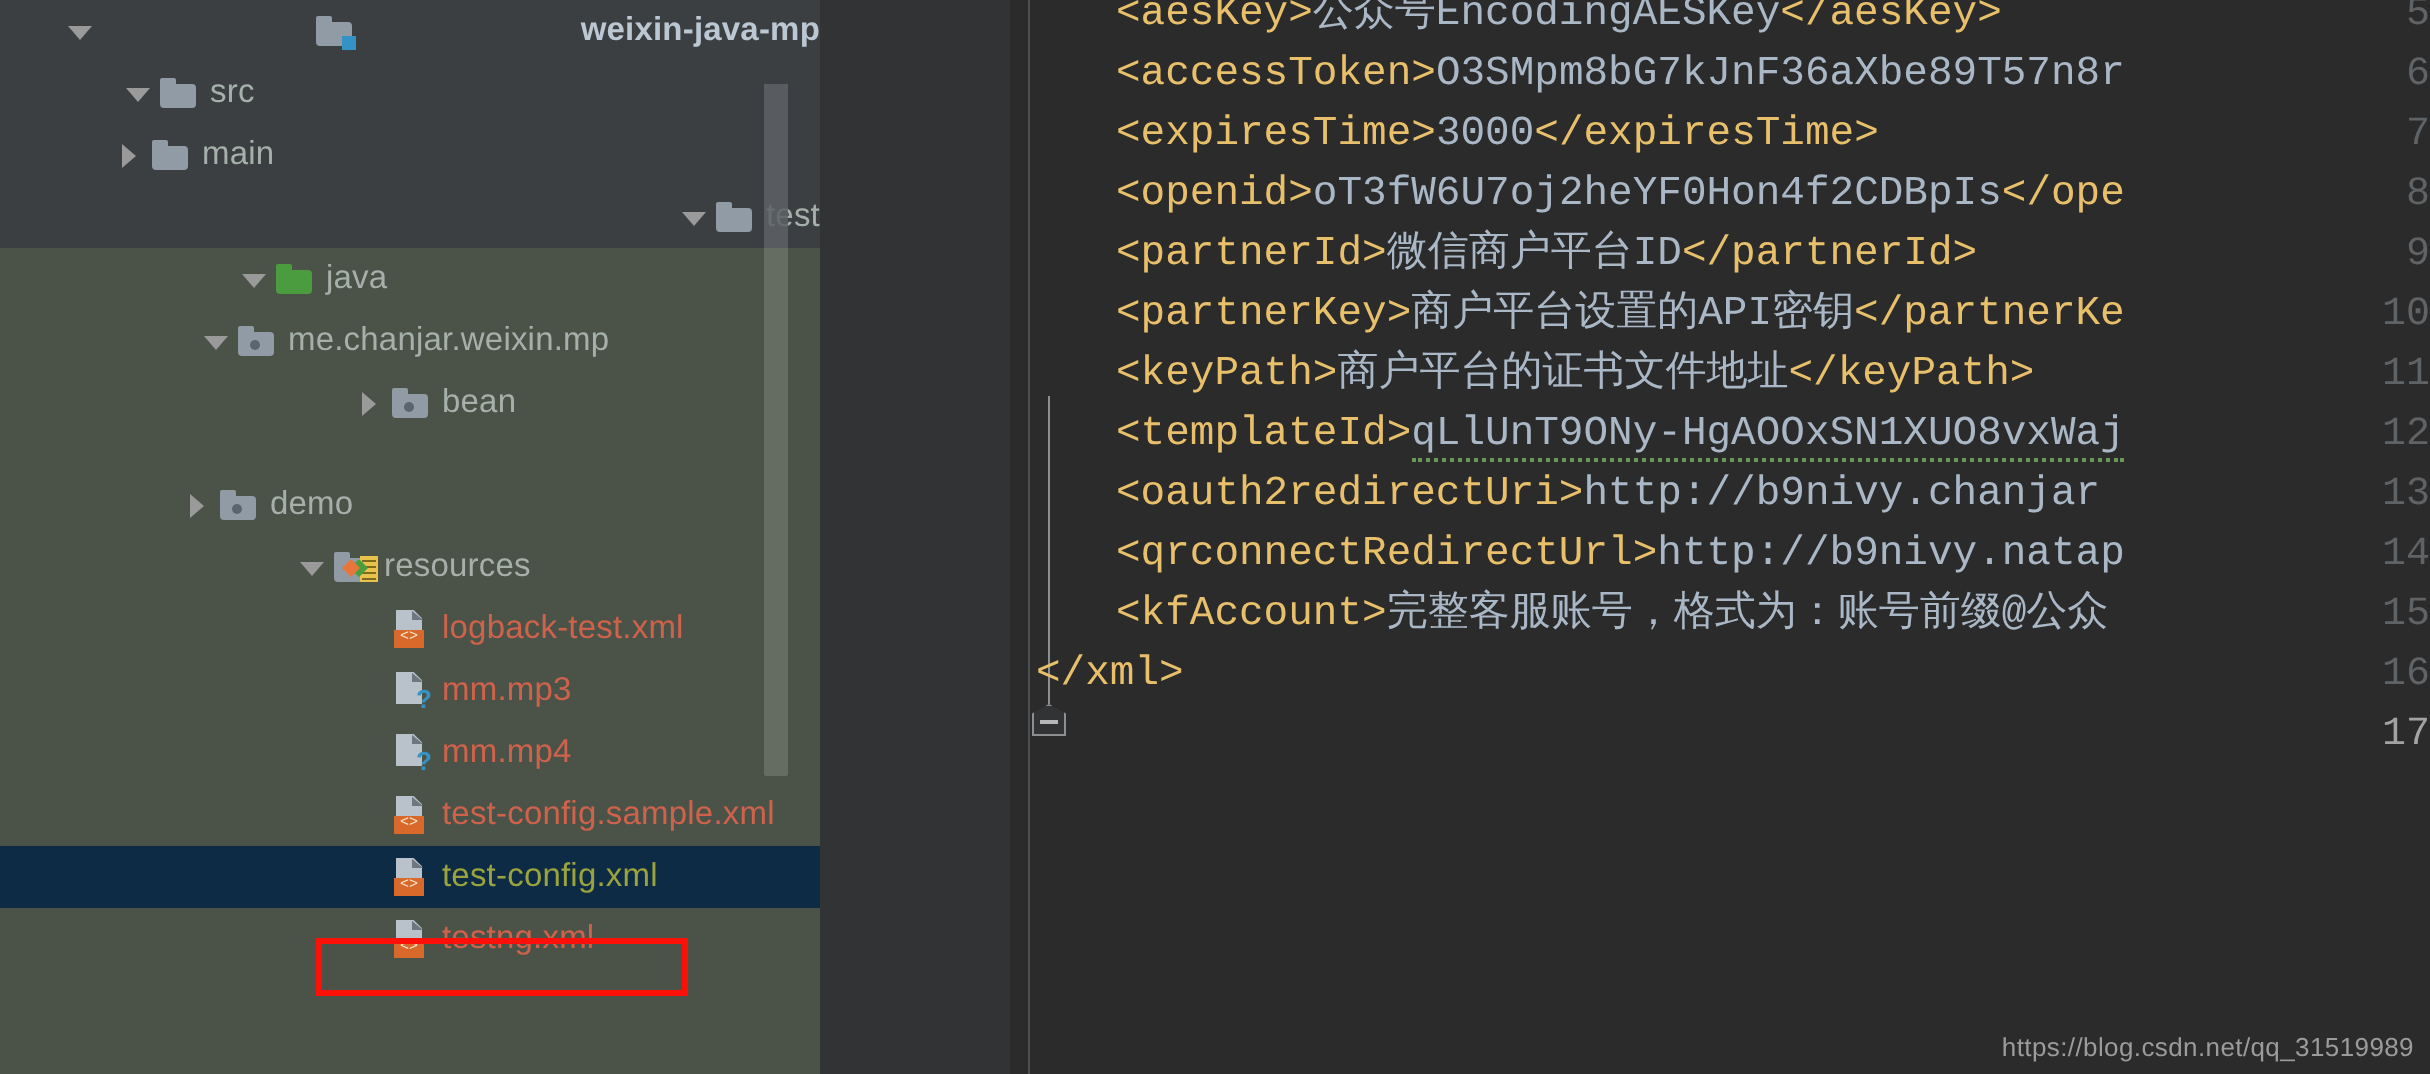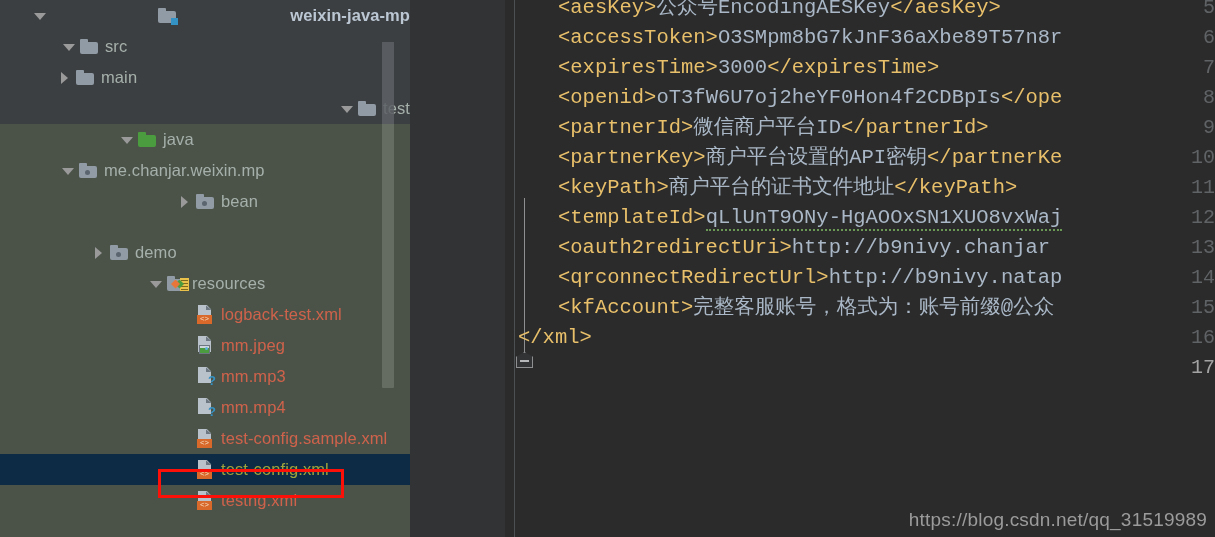--- a/index.html
+++ b/index.html
@@ -171,21 +171,21 @@
     clip-path:polygon(50% 0,100% 30%,100% 100%,0 100%,0 30%);
   }
   #foldmark .minus{
     position:absolute;left:4px;top:8px;width:9px;height:2px;background:#b5b7b8;
   }
   #foldline{
     position:absolute;left:6px;top:198px;width:1px;height:156px;background:#8d8f91;
   }
   #watermark{
     position:absolute;right:8px;bottom:6px;
-    font-size:19px;color:#9b9b9b;letter-spacing:.2px;
+    font-size:13px;color:#9b9b9b;letter-spacing:.2px;
     font-family:"Liberation Sans",sans-serif;
   }
 </style>
 </head>
 <body>
 
 <div id="app">
 
   <div id="tree">
     <div id="tree-topband"></div>
@@ -226,21 +226,21 @@
           <span class="label plain">test</span>
         </div>
         <div class="row" style="padding-left: 119px;">
           <span class="twisty down"></span>
           <span class="ficon green">
             <span class="tab"></span>
             <span class="body"></span>
           </span>
           <span class="label plain">java</span>
         </div>
-        <div class="row" style="padding-left: 60px; text-align: center;">
+        <div class="row" style="padding-left: 100px; text-align: center;">
           <span class="twisty down"></span>
           <span class="ficon grey">
             <span class="tab"></span>
             <span class="body"></span>
             <span class="dot"></span>
           </span>
           <span class="label plain">me.chanjar.weixin.mp</span>
         </div>
         <div class="row" style="padding-left: 177px;">
           <span class="twisty right"></span>
@@ -277,29 +277,20 @@
           <span class="label plain">resources</span>
         </div>
         <div class="row" style="padding-left: 177px;">
           <span class="twisty none"></span>
           <span class="fileicon">
             <span class="sheet"></span>
             <span class="fold"></span>
             <span class="xmlbadge">&lt;&gt;</span>
           </span>
           <span class="label red">logback-test.xml</span>
-        </div>
-        <div class="row" style="padding-left: 177px;">
-          <span class="twisty none"></span>
-          <span class="fileicon">
-            <span class="sheet"></span>
-            <span class="fold"></span>
-            <span class="imgbadge"></span>
-          </span>
-          <span class="label red">mm.jpeg</span>
         </div>
         <div class="row" style="padding-left: 177px;">
           <span class="twisty none"></span>
           <span class="fileicon">
             <span class="sheet"></span>
             <span class="fold"></span>
             <span class="qbadge">?</span>
           </span>
           <span class="label red">mm.mp3</span>
         </div>

